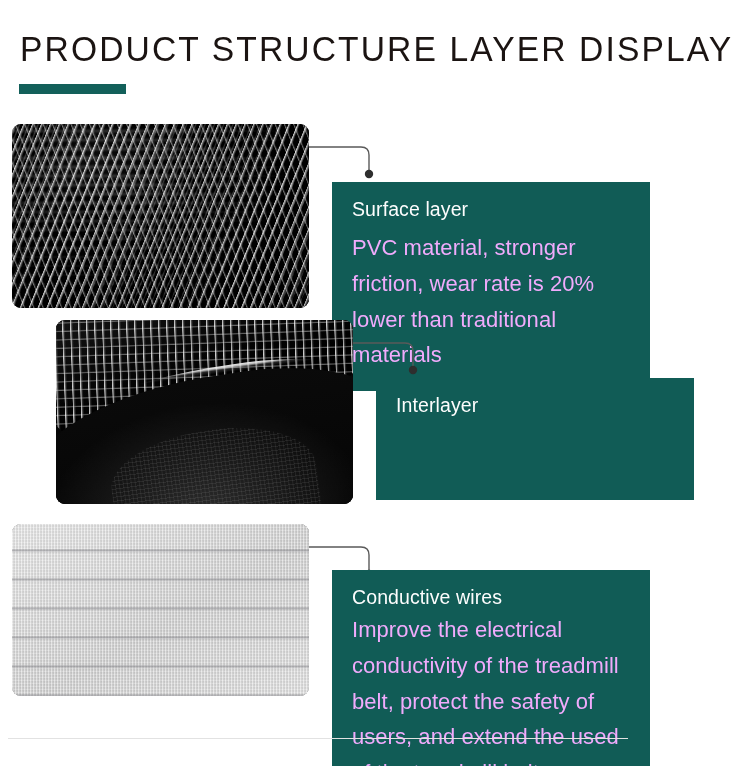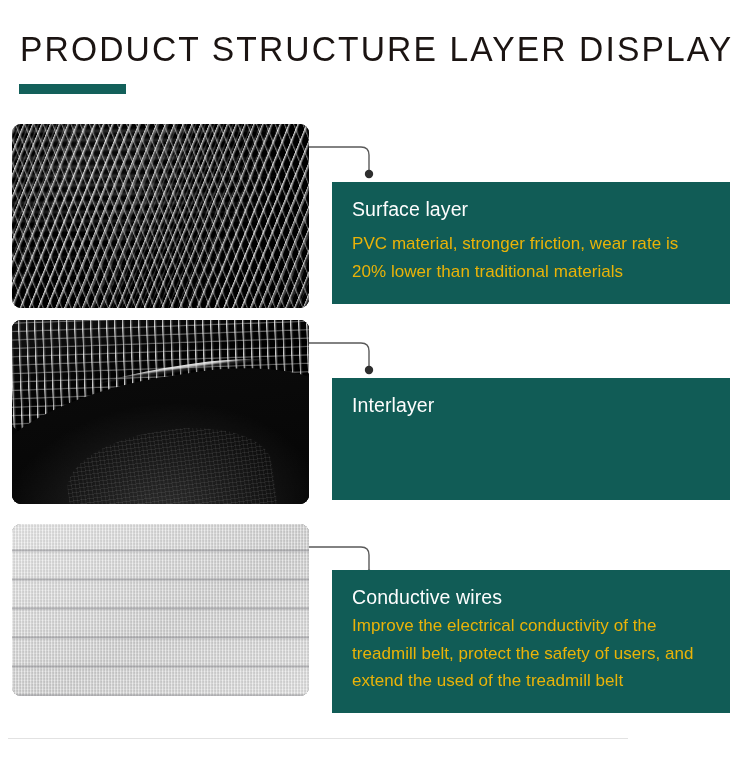--- a/index.html
+++ b/index.html
@@ -35,24 +35,24 @@
     top: 84px;
     width: 107px;
     height: 10px;
     background: #13605a;
   }
 
   
   .row {
     position: absolute;
     left: 0;
-    width: 730px;
+    width: 650px;
   }
   .row-1 { top: 124px;  height: 186px; }
-  .row-2 { top: 320px;  height: 186px; }
+  .row-2 { top: 320px;  height: 186px; margin-left: 44px; }
   .row-3 { top: 524px;  height: 190px; }
 
   
   .photo {
     position: absolute;
     left: 12px;
     width: 297px;
     border-radius: 9px;
     overflow: hidden;
     background: #111111;
@@ -211,25 +211,25 @@
     font-size: 19.5px;
     font-weight: 400;
     line-height: 1.2;
     margin: 0 0 9px 0;
     color: #fdfdfd;
     letter-spacing: 0.1px;
   }
   .panel-3 .panel-heading { margin-bottom: 3px; }
 
   .panel-body {
-    font-size: 17px;
+    font-size: 22px;
     font-weight: 400;
     line-height: 1.62;
     margin: 0;
-    color: #eab308;
+    color: #f0abfc;
     letter-spacing: 0.05px;
   }
 
   
   .bottom-divider {
     position: absolute;
     left: 8px;
     top: 738px;
     width: 620px;
     height: 1px;

